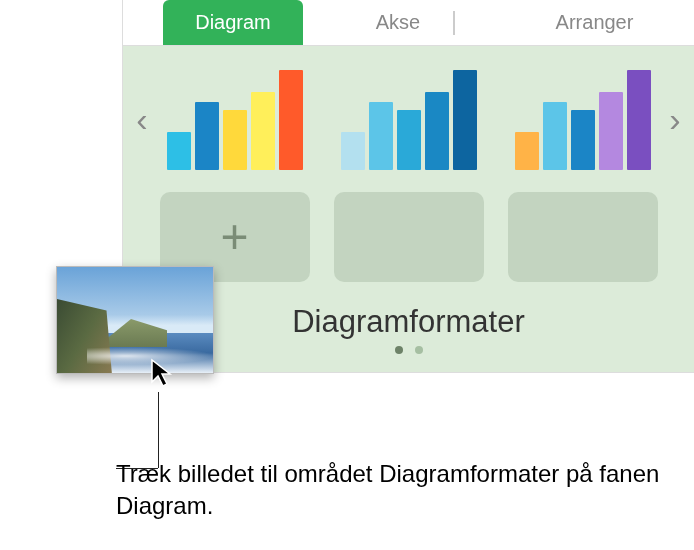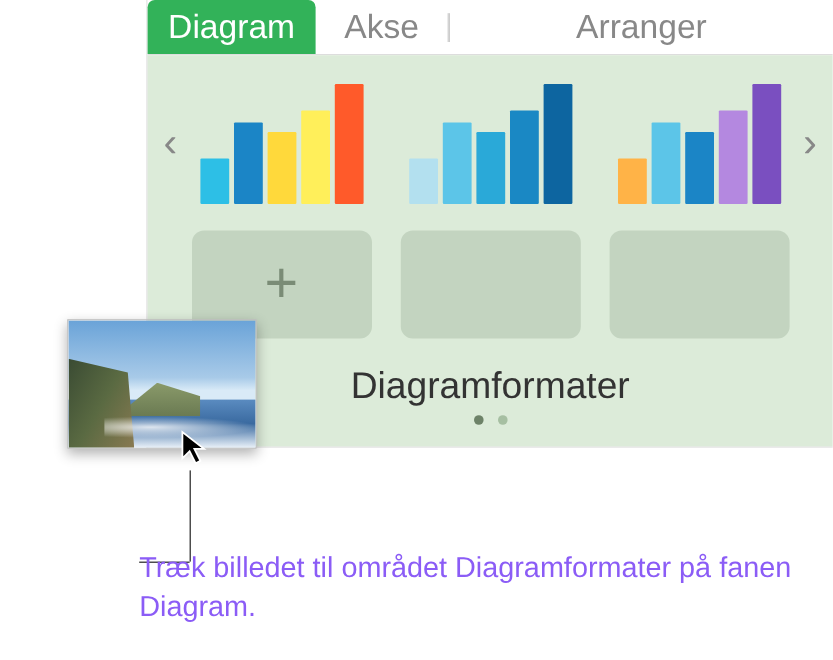--- a/index.html
+++ b/index.html
@@ -24,22 +24,23 @@
       height: 46px;
       background: #fff;
       border-bottom: 1px solid #ddd;
     }
     .tab {
       height: 100%;
       display: flex;
       align-items: center;
       justify-content: center;
       color: #888;
-      font-size: 28px;
+      font-size: 20px;
       cursor: pointer;
+      margin-left: 40px;
     }
     .tab.active {
       background: #32b259;
       color: #fff;
       border-radius: 6px 6px 0 0;
       font-weight: 500;
     }
     .tab-diagram { width: 140px; }
     .tab-akse { width: 110px; }
     .tab-serie { width: 140px; }
@@ -193,21 +194,21 @@
       left: 116px;
       width: 42px;
       height: 1px;
       background: #222;
     }
     .callout-text {
       position: absolute;
       top: 458px;
       left: 116px;
       font-size: 24px;
-      color: #8b5cf6;
+      color: #000000;
       line-height: 1.35;
     }
   </style>
 </head>
 <body>
 
 <div class="panel">
   <div class="tabbar">
     <div class="tab tab-diagram active">Diagram</div>
     <div class="tab tab-akse">Akse</div>

